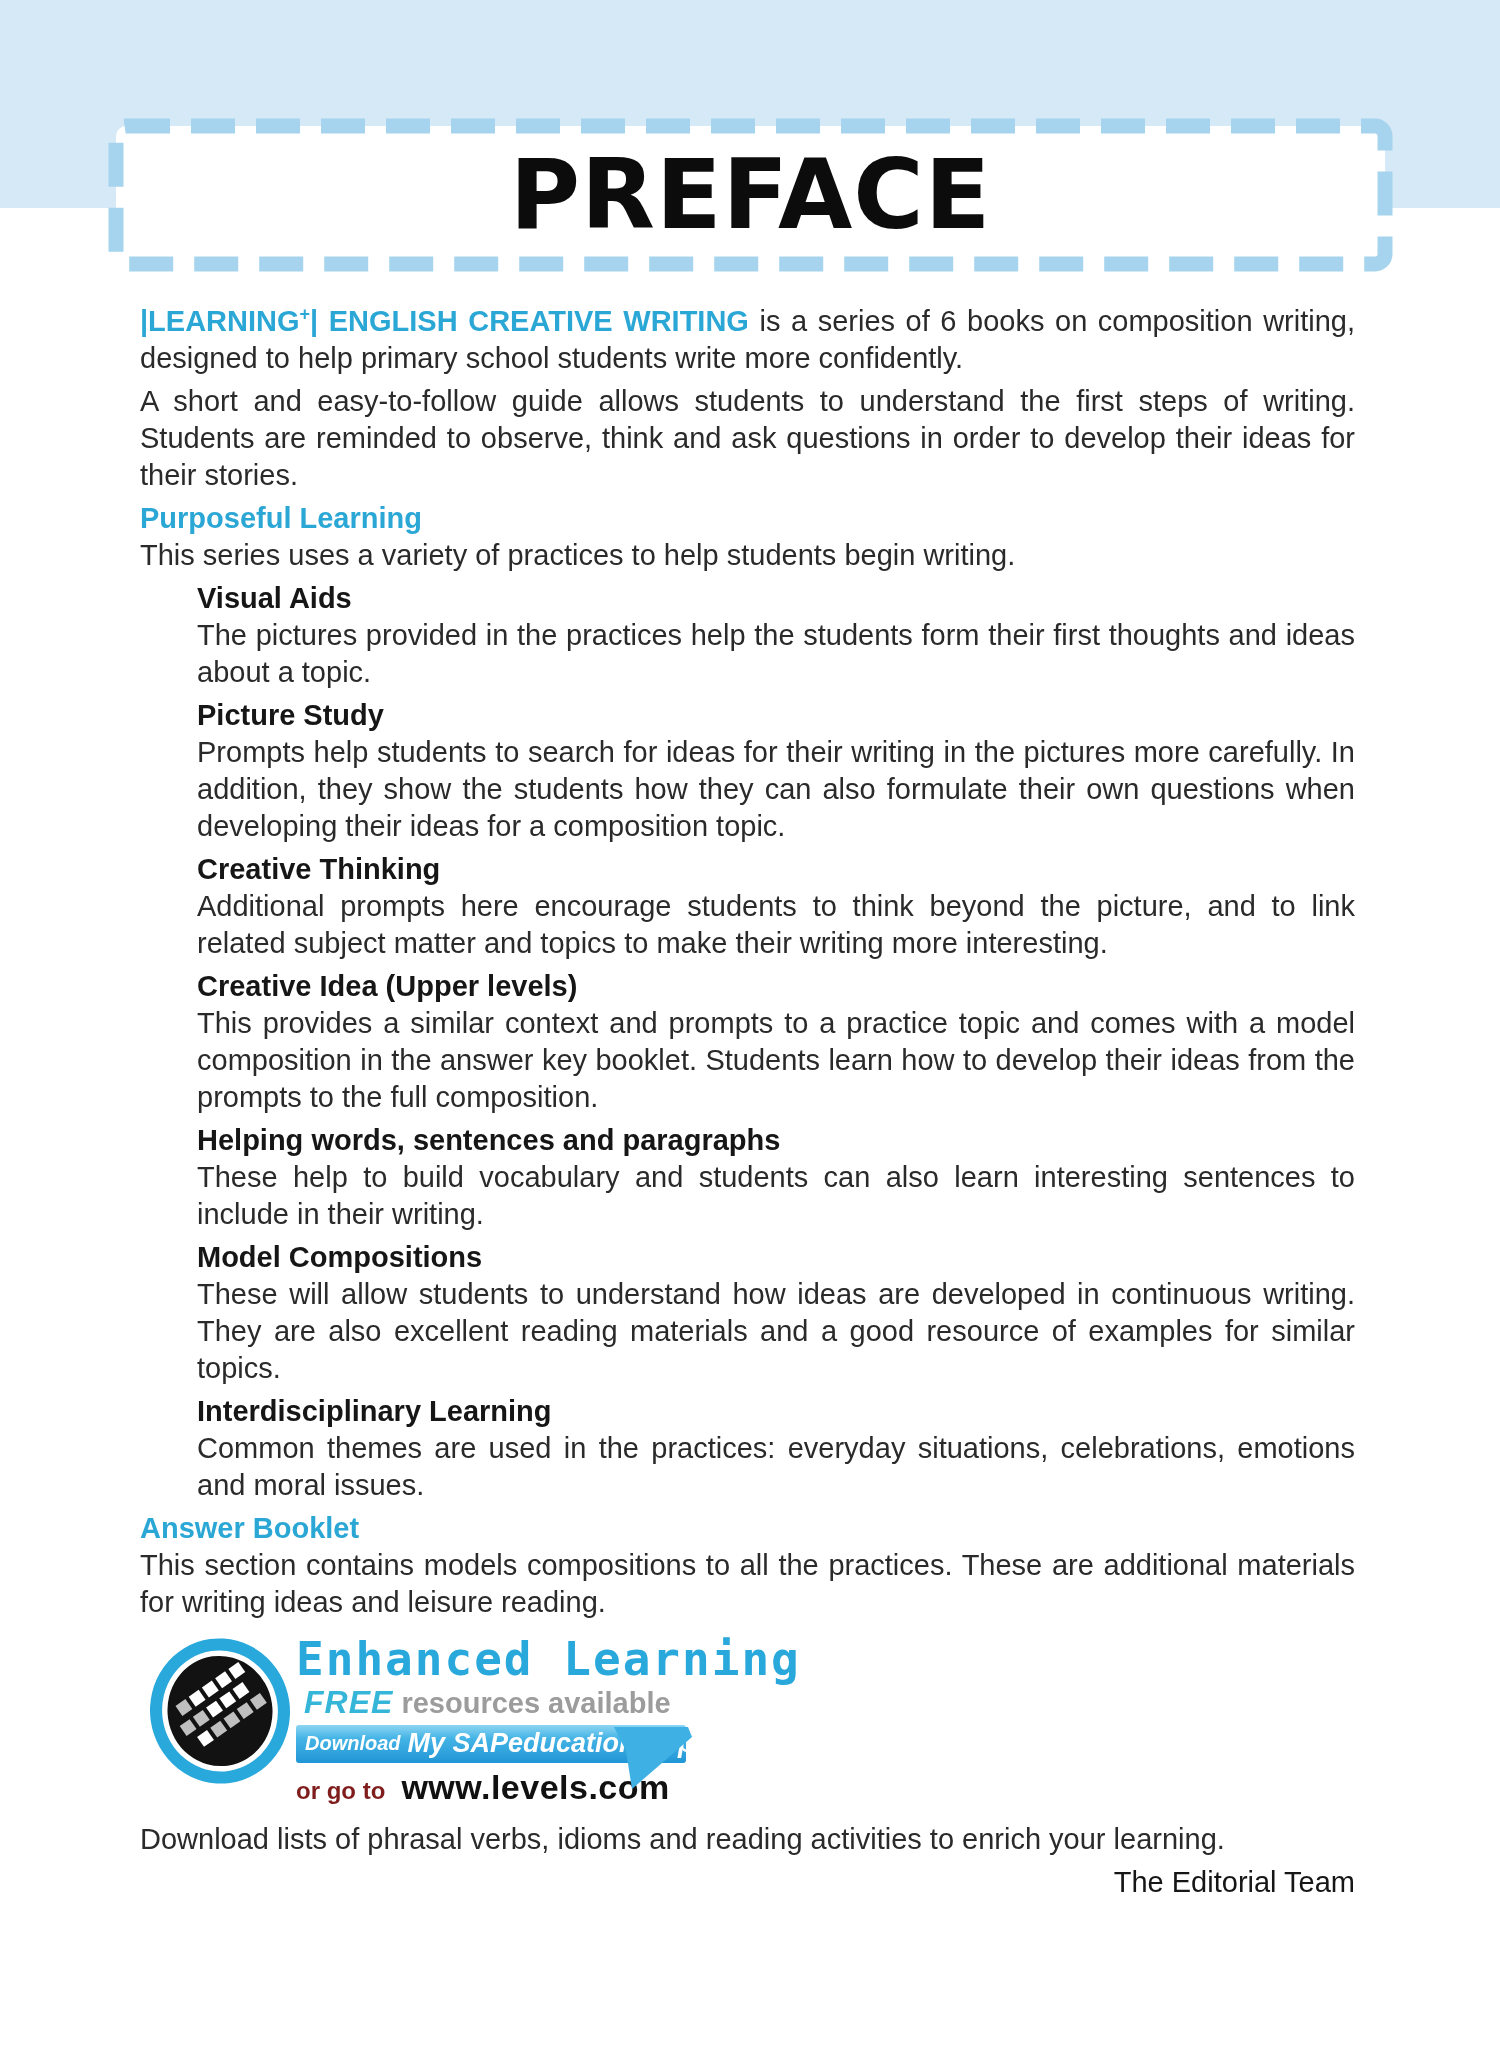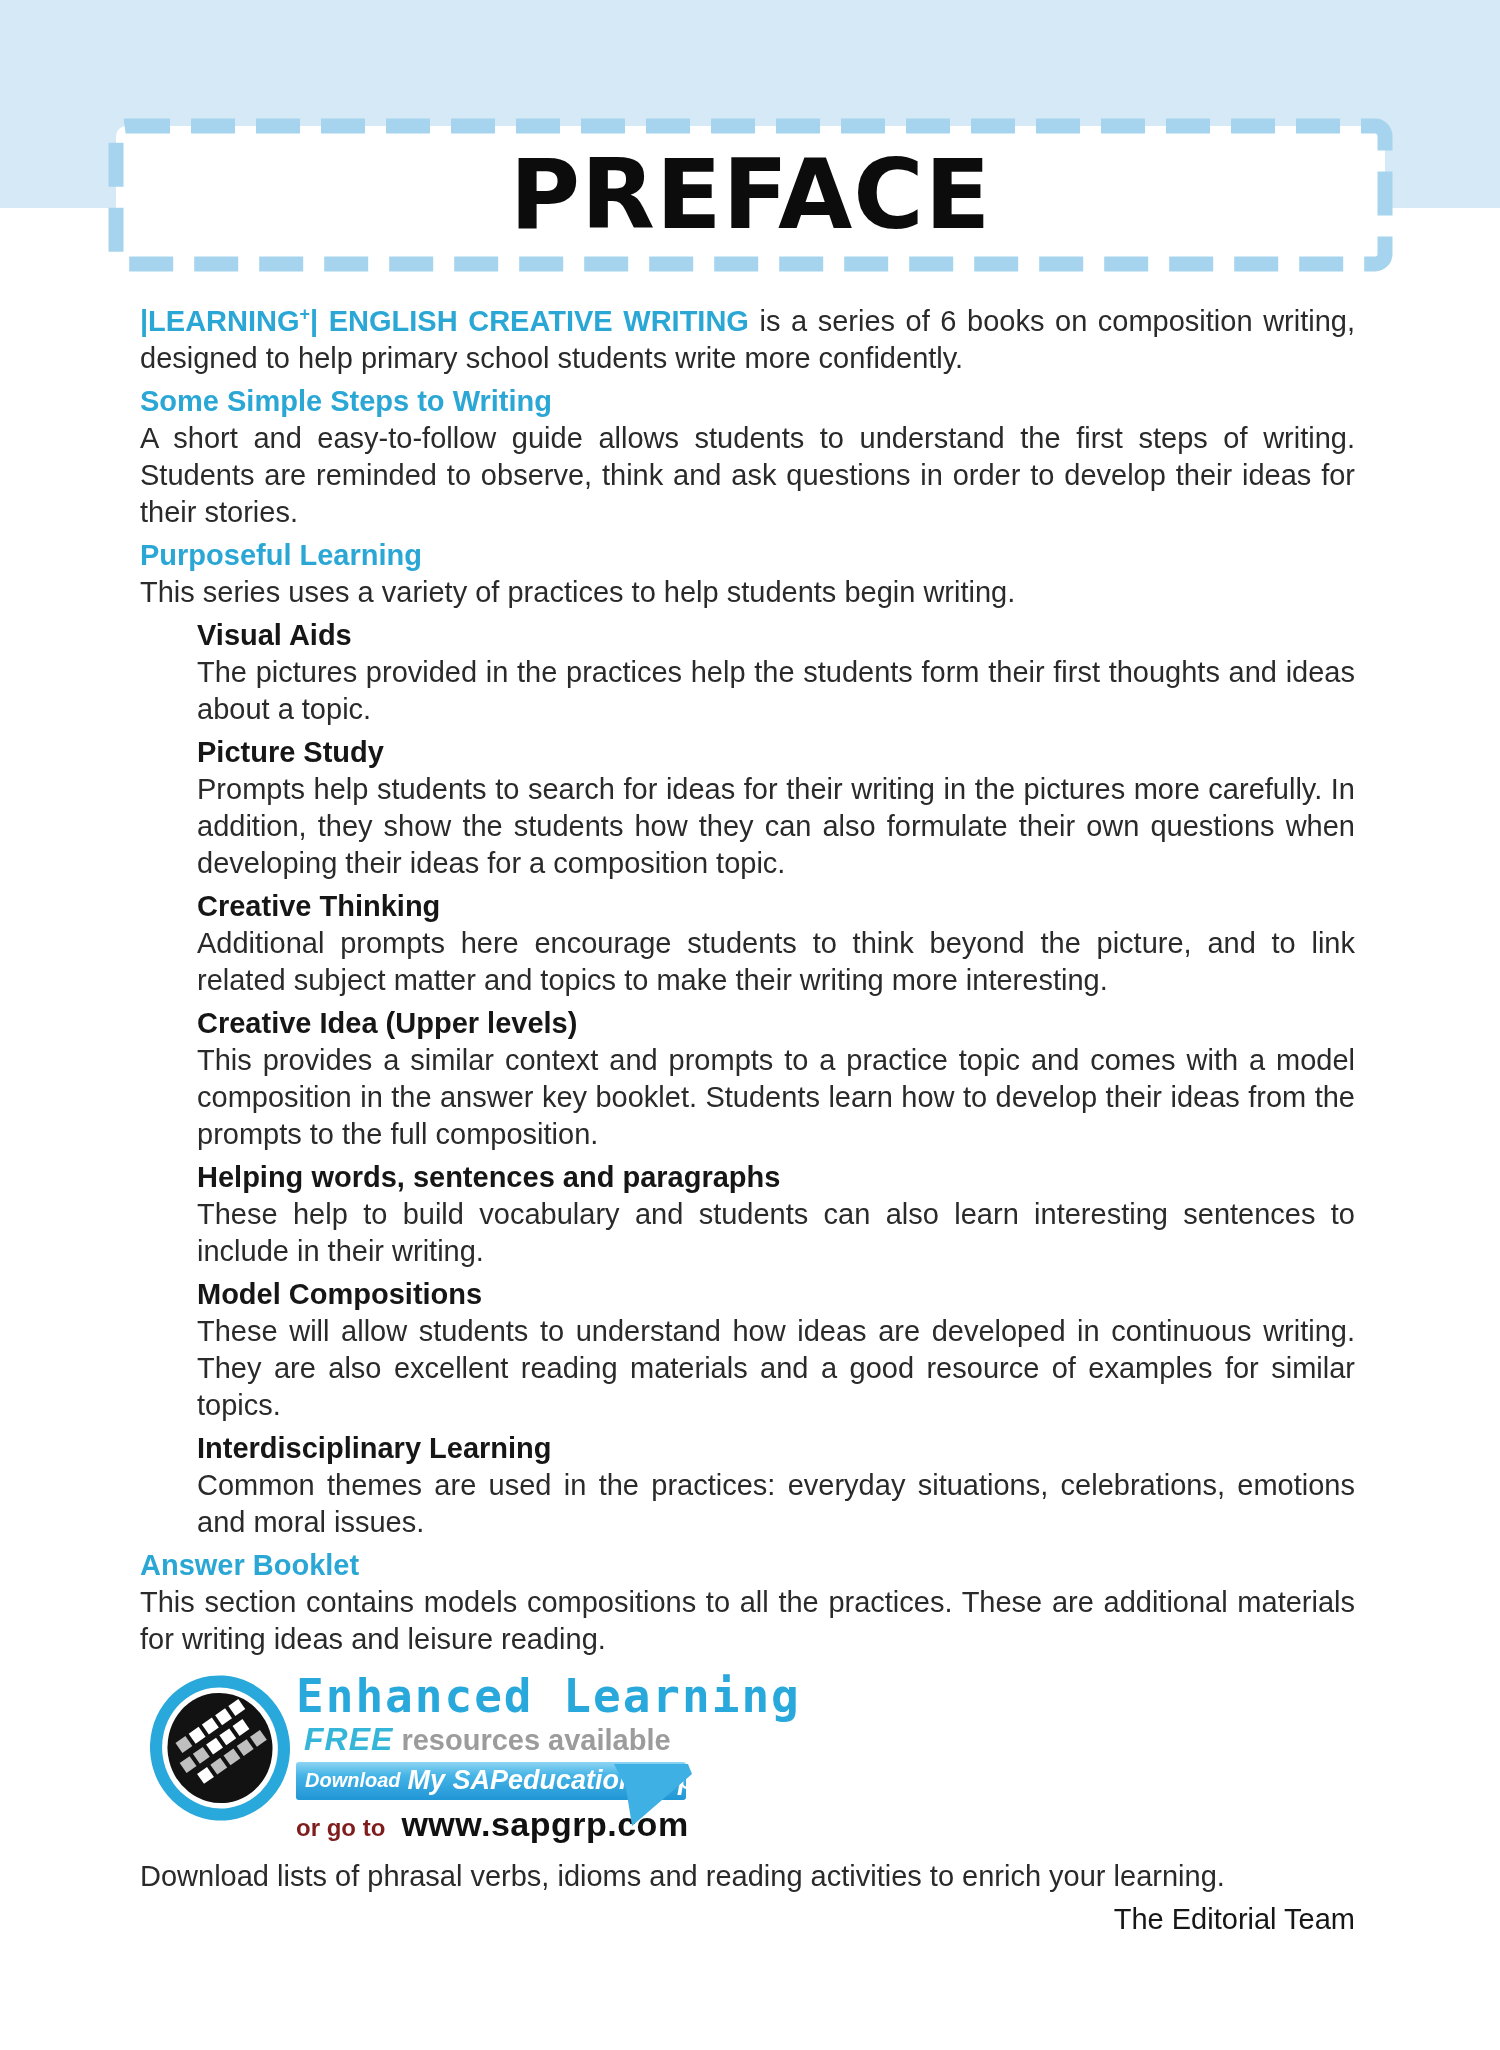--- a/index.html
+++ b/index.html
@@ -88,21 +88,20 @@
     <rect x="8" y="8" width="1269" height="138" rx="10" fill="#ffffff" stroke="#a6d3ee" stroke-width="15" stroke-dasharray="44 21" stroke-linecap="butt"></rect>
   </svg>
   <div class="page-title">PREFACE</div>
 </div>
 
 <div class="content">
 
   <p><span class="brand"><span>|LEARNING</span><sup>+</sup><span>| ENGLISH CREATIVE WRITING</span></span><span> is  a series of 6 books on composition writing, designed to help primary school students write more confidently.</span></p>
 
   <div class="sec">
-    <div class="h-cyan">Some Simple Steps to Writing</div>
     <p>A short and easy-to-follow guide allows students to understand the first steps of writing. Students are reminded to observe, think and ask questions in order to develop their ideas for their stories.</p>
   </div>
 
   <div class="sec">
     <div class="h-cyan">Purposeful Learning</div>
     <p>This series uses a variety of practices to help students begin writing.</p>
 
     <div class="subsec">
       <span class="h-black">Visual Aids</span>
       <p>The pictures provided in the practices help the students form their first thoughts and ideas about a topic.</p>
@@ -181,21 +180,21 @@
       <div class="ribbon">
         <span class="w1">Download</span>
         <span class="w2">My SAPeducation App</span>
         <span class="w3">Now!</span>
       </div>
       <svg class="tail" width="100" height="66">
         <polygon points="18,0 92,0 96,10 36,62 30,24" fill="#3fb0e3"></polygon>
       </svg>
       <div class="orgoto-line">
         <span class="orgoto">or go to</span>
-        <span class="url">www.sapgrp.com</span>
+        <span class="url">www.levels.com</span>
       </div>
     </div>
   </div>
 
   <p class="enh-body">Download lists of phrasal verbs, idioms and reading activities to enrich your learning.</p>
 
   <div class="signature">The Editorial Team</div>
 
 </div>
 

